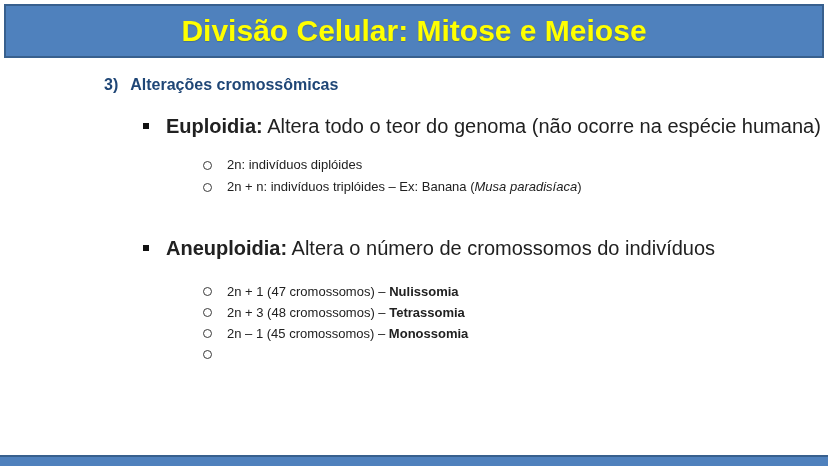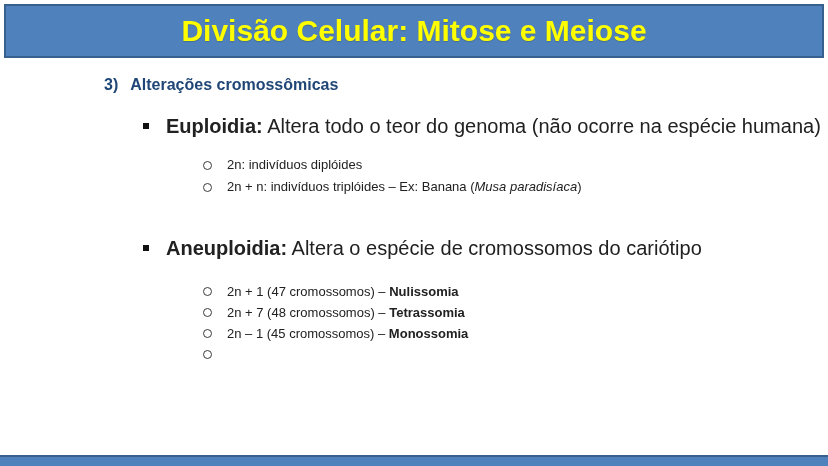--- a/index.html
+++ b/index.html
@@ -99,31 +99,31 @@
       <span><span>2n: indivíduos diplóides</span><i></i><span></span></span>
     </div>
     <div class="l2-row">
       <span class="circ"></span>
       <span><span>2n + n: indivíduos triplóides – Ex: Banana (</span><i>Musa paradisíaca</i><span>)</span></span>
     </div>
   </div>
 
   <div class="l1-row" style="top:238px;">
     <span class="sq"></span>
-    <span class="term">Aneuploidia:</span><span> Altera o espécie de cromossomos do cariótipo</span>
+    <span class="term">Aneuploidia:</span><span> Altera o número de cromossomos do indivíduos</span>
   </div>
 
   <div class="l2-list lh21" style="top:281px;">
     <div class="l2-row">
       <span class="circ"></span>
       <span><span>2n + 1 (47 cromossomos) – </span><b>Nulissomia</b><span></span></span>
     </div>
     <div class="l2-row">
       <span class="circ"></span>
-      <span><span>2n + 7 (48 cromossomos) – </span><b>Tetrassomia</b><span></span></span>
+      <span><span>2n + 3 (48 cromossomos) – </span><b>Tetrassomia</b><span></span></span>
     </div>
     <div class="l2-row">
       <span class="circ"></span>
       <span><span>2n – 1 (45 cromossomos) – </span><b>Monossomia</b><span></span></span>
     </div>
     <div class="l2-row">
       <span class="circ"></span>
     </div>
   </div>
 

